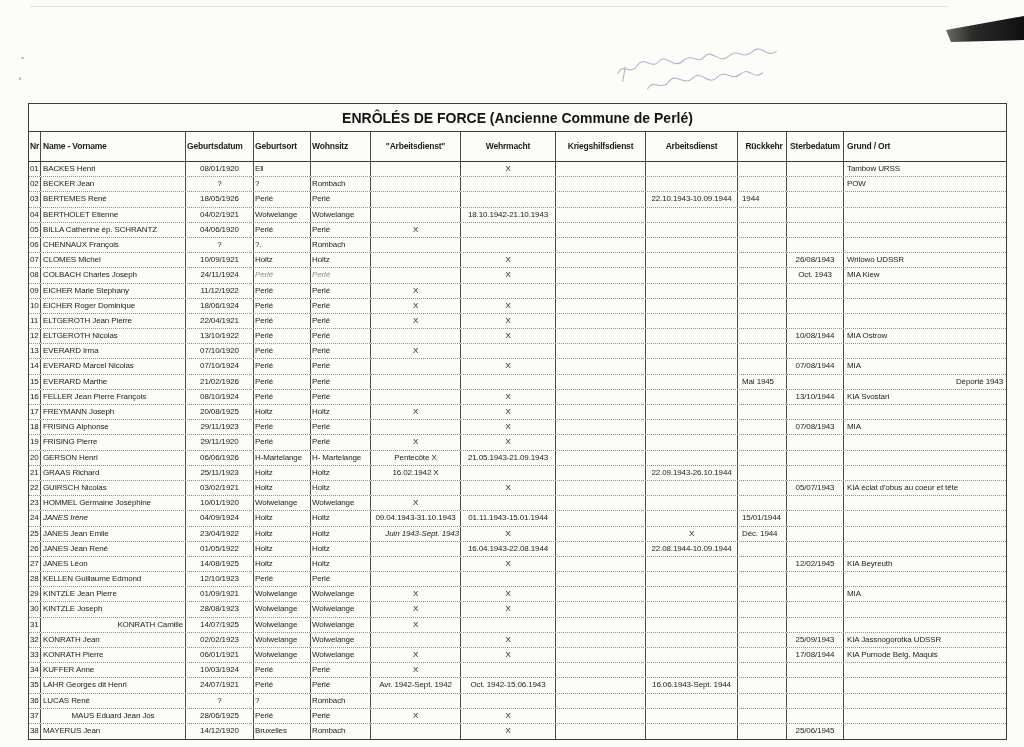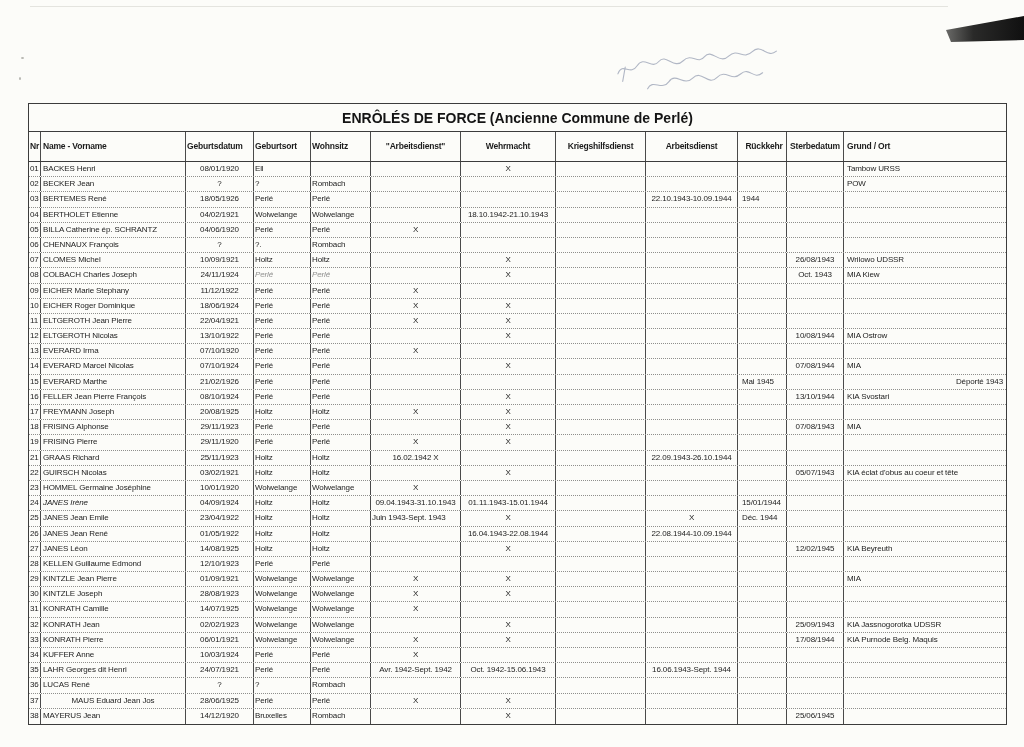--- a/index.html
+++ b/index.html
@@ -374,20 +374,34 @@
           <div class="td c4" style="width: 60px; text-align: left;">Perlé</div>
           <div class="td c5" style="width: 90px; text-align: center;">X</div>
           <div class="td c6" style="width: 95px; text-align: center;">X</div>
           <div class="td c7" style="width: 90px; text-align: center;"></div>
           <div class="td c8" style="width: 92px; text-align: center;"></div>
           <div class="td c9" style="width: 49px; text-align: left;"></div>
           <div class="td c10" style="width: 57px; text-align: center;"></div>
           <div class="td c11" style="width: 162px; text-align: left;"></div>
         </div>
         <div class="tr">
+          <div class="td c0" style="width: 12px; text-align: left;">20</div>
+          <div class="td c1" style="width: 145px; text-align: left;">GERSON Henri</div>
+          <div class="td c2" style="width: 68px; text-align: center;">06/06/1926</div>
+          <div class="td c3" style="width: 57px; text-align: left;">H-Martelange</div>
+          <div class="td c4" style="width: 60px; text-align: left;">H- Martelange</div>
+          <div class="td c5" style="width: 90px; text-align: center;">Pentecôte X</div>
+          <div class="td c6" style="width: 95px; text-align: center;">21.05.1943-21.09.1943</div>
+          <div class="td c7" style="width: 90px; text-align: center;"></div>
+          <div class="td c8" style="width: 92px; text-align: center;"></div>
+          <div class="td c9" style="width: 49px; text-align: left;"></div>
+          <div class="td c10" style="width: 57px; text-align: center;"></div>
+          <div class="td c11" style="width: 162px; text-align: left;"></div>
+        </div>
+        <div class="tr">
           <div class="td c0" style="width: 12px; text-align: left;">21</div>
           <div class="td c1" style="width: 145px; text-align: left;">GRAAS Richard</div>
           <div class="td c2" style="width: 68px; text-align: center;">25/11/1923</div>
           <div class="td c3" style="width: 57px; text-align: left;">Holtz</div>
           <div class="td c4" style="width: 60px; text-align: left;">Holtz</div>
           <div class="td c5" style="width: 90px; text-align: center;">16.02.1942 X</div>
           <div class="td c6" style="width: 95px; text-align: center;"></div>
           <div class="td c7" style="width: 90px; text-align: center;"></div>
           <div class="td c8" style="width: 92px; text-align: center;">22.09.1943-26.10.1944</div>
           <div class="td c9" style="width: 49px; text-align: left;"></div>
@@ -435,21 +449,21 @@
           <div class="td c9" style="width: 49px; text-align: left;">15/01/1944</div>
           <div class="td c10" style="width: 57px; text-align: center;"></div>
           <div class="td c11" style="width: 162px; text-align: left;"></div>
         </div>
         <div class="tr">
           <div class="td c0" style="width: 12px; text-align: left;">25</div>
           <div class="td c1" style="width: 145px; text-align: left;">JANES Jean Emile</div>
           <div class="td c2" style="width: 68px; text-align: center;">23/04/1922</div>
           <div class="td c3" style="width: 57px; text-align: left;">Holtz</div>
           <div class="td c4" style="width: 60px; text-align: left;">Holtz</div>
-          <div class="td c5" style="width: 90px; text-align: left;">Juin 1943-Sept. 1943</div>
+          <div class="td c5" style="width: 90px; text-align: right; font-style: italic;">Juin 1943-Sept. 1943</div>
           <div class="td c6" style="width: 95px; text-align: center;">X</div>
           <div class="td c7" style="width: 90px; text-align: center;"></div>
           <div class="td c8" style="width: 92px; text-align: center;">X</div>
           <div class="td c9" style="width: 49px; text-align: left;">Déc. 1944</div>
           <div class="td c10" style="width: 57px; text-align: center;"></div>
           <div class="td c11" style="width: 162px; text-align: left;"></div>
         </div>
         <div class="tr">
           <div class="td c0" style="width: 12px; text-align: left;">26</div>
           <div class="td c1" style="width: 145px; text-align: left;">JANES Jean René</div>
@@ -515,21 +529,21 @@
           <div class="td c5" style="width: 90px; text-align: center;">X</div>
           <div class="td c6" style="width: 95px; text-align: center;">X</div>
           <div class="td c7" style="width: 90px; text-align: center;"></div>
           <div class="td c8" style="width: 92px; text-align: center;"></div>
           <div class="td c9" style="width: 49px; text-align: left;"></div>
           <div class="td c10" style="width: 57px; text-align: center;"></div>
           <div class="td c11" style="width: 162px; text-align: left;"></div>
         </div>
         <div class="tr">
           <div class="td c0" style="width: 12px; text-align: left;">31</div>
-          <div class="td c1" style="width: 145px; text-align: left;">KONRATH Camille</div>
+          <div class="td c1" style="width: 145px; text-align: right;">KONRATH Camille</div>
           <div class="td c2" style="width: 68px; text-align: center;">14/07/1925</div>
           <div class="td c3" style="width: 57px; text-align: left;">Wolwelange</div>
           <div class="td c4" style="width: 60px; text-align: left;">Wolwelange</div>
           <div class="td c5" style="width: 90px; text-align: center;">X</div>
           <div class="td c6" style="width: 95px; text-align: center;"></div>
           <div class="td c7" style="width: 90px; text-align: center;"></div>
           <div class="td c8" style="width: 92px; text-align: center;"></div>
           <div class="td c9" style="width: 49px; text-align: left;"></div>
           <div class="td c10" style="width: 57px; text-align: center;"></div>
           <div class="td c11" style="width: 162px; text-align: left;"></div>

